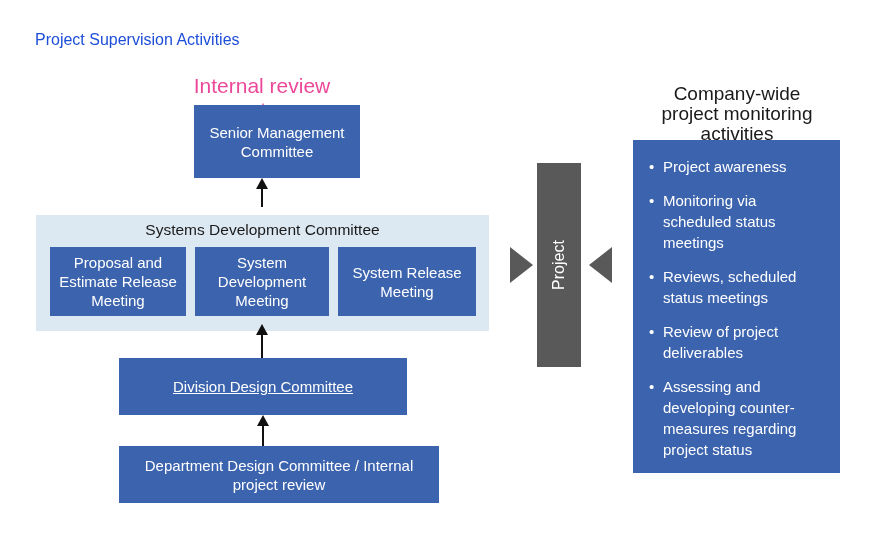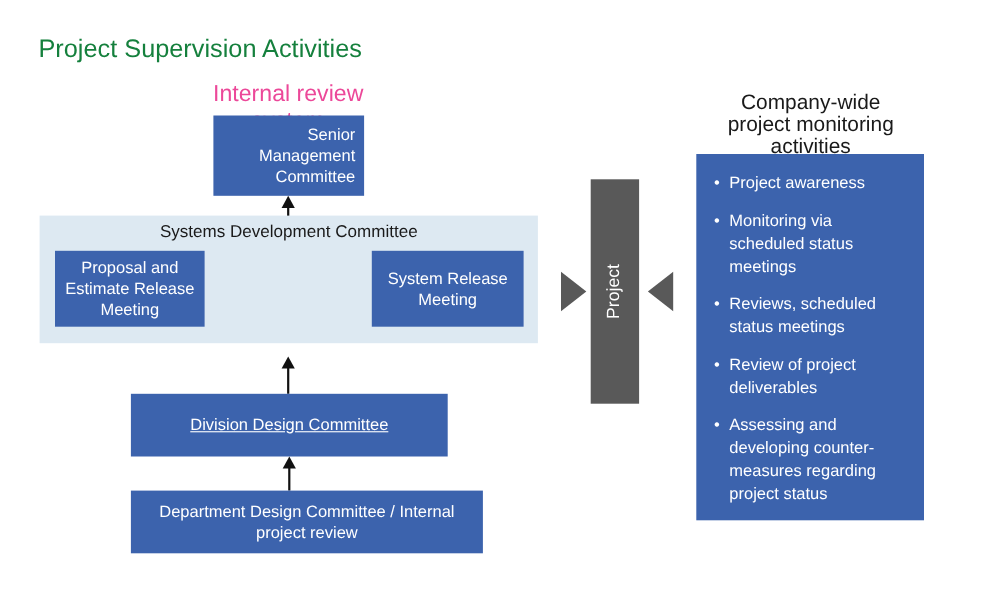--- a/index.html
+++ b/index.html
@@ -1,29 +1,29 @@
 <!DOCTYPE html>
 <html><head>
 <meta charset="utf-8">
 <style>
   * { margin:0; padding:0; box-sizing:border-box; }
   body { background:#ffffff; font-family:"Liberation Sans", sans-serif; }
   .canvas { position:relative; width:896px; height:548px; background:#ffffff; overflow:hidden; }
 
-  .page-title { position:absolute; left:35px; top:31px; font-size:23px; color:#15803d; }
+  .page-title { position:absolute; left:35px; top:31px; font-size:16px; color:#1d4ed8; }
 
   .irs-label { position:absolute; left:162px; top:74px; width:200px; text-align:center;
                font-size:21px; color:#ec4899; }
 
   .blue-box { position:absolute; background:#3c63ad; color:#ffffff;
               display:flex; align-items:center; justify-content:center;
               text-align:center; font-size:15px; line-height:19px; }
-  .senior-box { left:194px; top:105px; width:137px; height:73px; padding:0 8px;text-align:right; }
+  .senior-box { left:194px; top:105px; width:166px; height:73px; padding:0 8px; }
 
-  .sdc-panel { position:absolute; left:36px; top:196px; width:453px; height:116px; background:#dde9f2; }
+  .sdc-panel { position:absolute; left:36px; top:215px; width:453px; height:116px; background:#dde9f2; }
   .sdc-title { position:absolute; left:0; top:6px; width:100%; text-align:center;
                font-size:15.5px; color:#1a1a1a; }
   .sdc-box   { top:32px; height:69px; padding:0 4px; }
   .sdc-box1  { left:14px;  width:136px; }
   .sdc-box2  { left:159px; width:134px; }
   .sdc-box3  { left:302px; width:138px; }
 
   .division-box   { left:119px; top:358px; width:288px; height:57px;text-decoration:underline; }
   .department-box { left:119px; top:446px; width:320px; height:57px; padding:0 10px; }
 
@@ -72,20 +72,21 @@
   <div class="blue-box senior-box">Senior Management Committee</div>
 
   <div class="arrow-up arrow-1">
     <span class="head"></span>
     <span class="shaft"></span>
   </div>
 
   <div class="sdc-panel">
     <div class="sdc-title">Systems Development Committee</div>
     <div class="blue-box sdc-box sdc-box1">Proposal and Estimate Release Meeting</div>
+    <div class="blue-box sdc-box sdc-box2">System Development Meeting</div>
     <div class="blue-box sdc-box sdc-box3">System Release Meeting</div>
   </div>
 
   <div class="arrow-up arrow-2">
     <span class="head"></span>
     <span class="shaft"></span>
   </div>
 
   <div class="blue-box division-box">Division Design Committee</div>
 

